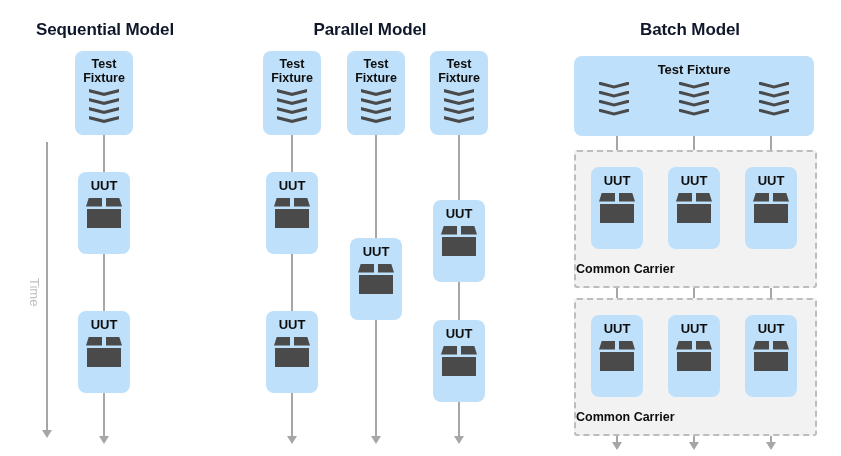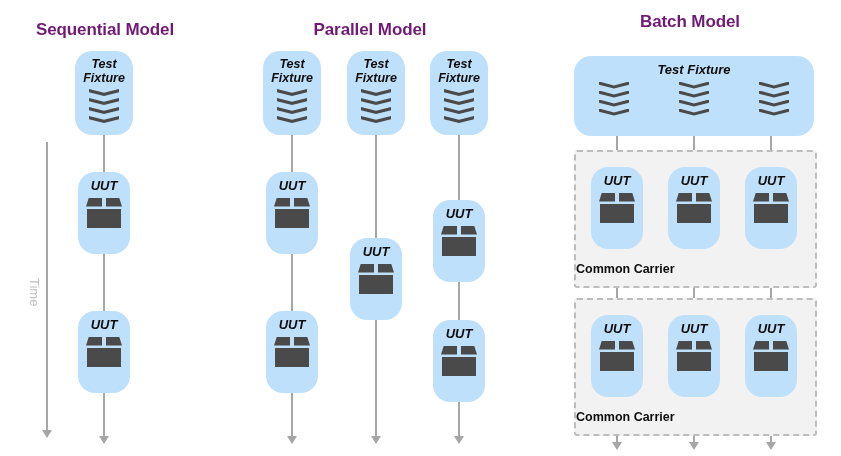--- a/index.html
+++ b/index.html
@@ -9,38 +9,37 @@
     font-family:"Liberation Sans","DejaVu Sans",sans-serif;
     position:relative;
     overflow:hidden;
   }
   .stage{position:absolute;left:0;top:0;width:841px;height:456px;}
 
   .panel-title{
     position:absolute;
     font-weight:bold;
     font-size:17px;
-    color:#701a75;
+    color:#0f172a;
     letter-spacing:-0.1px;
     white-space:nowrap;
     text-align:center;
   }
 
   
   .node{
     position:absolute;
     background:#BFE0FA;
-    border-radius:17px;
+    border-radius:8px;
     display:flex;
     flex-direction:column;
     align-items:center;
     justify-content:flex-start;
     box-sizing:border-box;
     z-index:3;
-    font-style:italic;
   }
   .node .label{
     font-weight:bold;
     color:#0d0d0d;
     text-align:center;
     line-height:1.12;
     white-space:pre-line;
   }
   .node.fixture .label{font-size:12.5px;padding-top:6px;}
   .node.uut .label{font-size:13px;padding-top:7px;}
@@ -243,21 +242,21 @@
   </div>
   <div class="node uut" style="left:433px;top:320px;width:52px;height:82px;">
     <div class="label">UUT</div>
     <div class="box-icon">
       <div class="flapL"></div>
       <div class="flapR"></div>
       <div class="body"></div>
     </div>
   </div>
 
-  <div class="panel-title" style="left:595px;top:12px;width:190px;">Batch Model</div>
+  <div class="panel-title" style="left:595px;top:20px;width:190px;">Batch Model</div>
 
   <div class="vline" style="left:616px;top:134px;height:22px;"></div>
   <div class="vline" style="left:693px;top:134px;height:22px;"></div>
   <div class="vline" style="left:770px;top:134px;height:22px;"></div>
 
   <div class="vline" style="left:616px;top:286px;height:18px;"></div>
   <div class="vline" style="left:693px;top:286px;height:18px;"></div>
   <div class="vline" style="left:770px;top:286px;height:18px;"></div>
 
   <div class="vline" style="left:616px;top:434px;height:12px;"></div>

